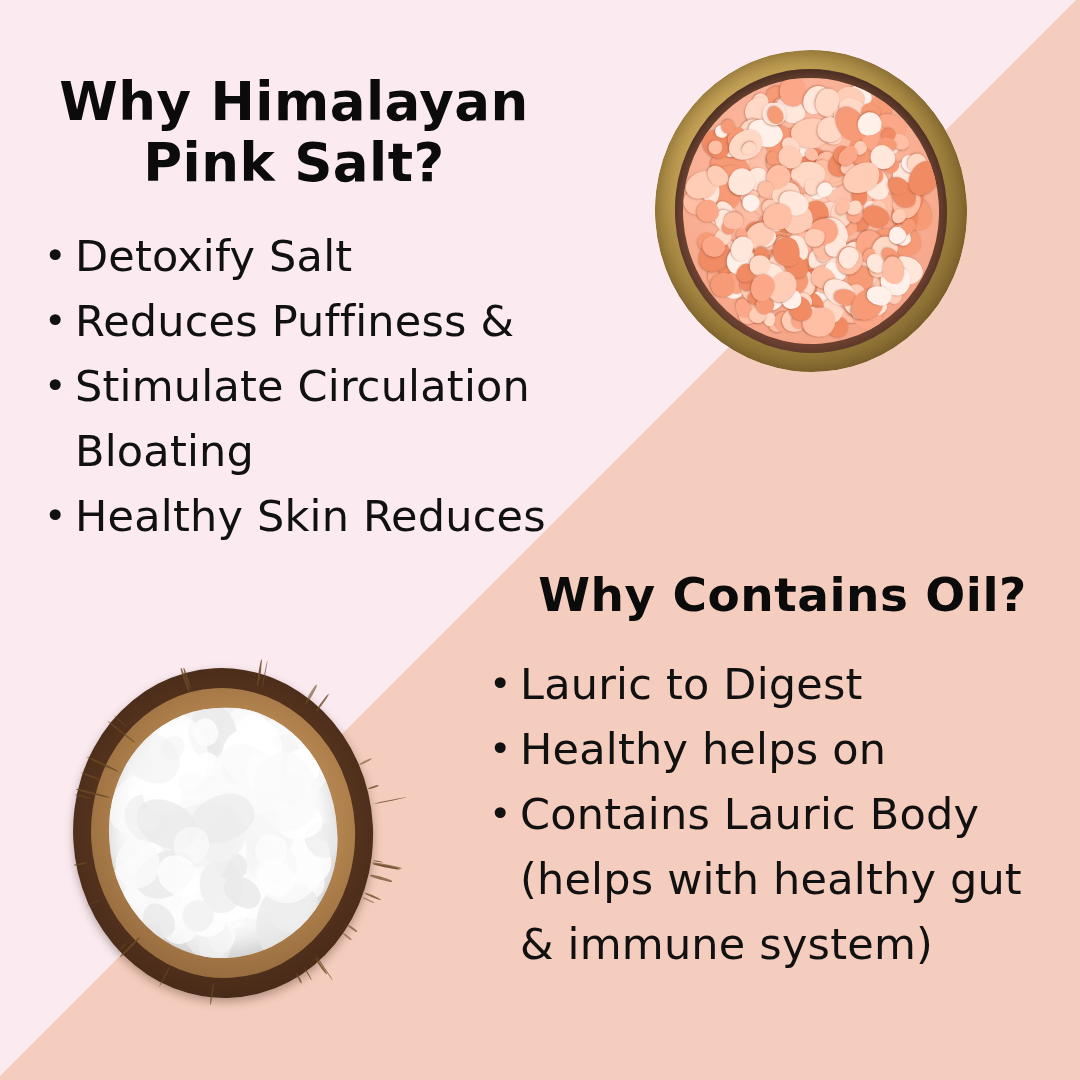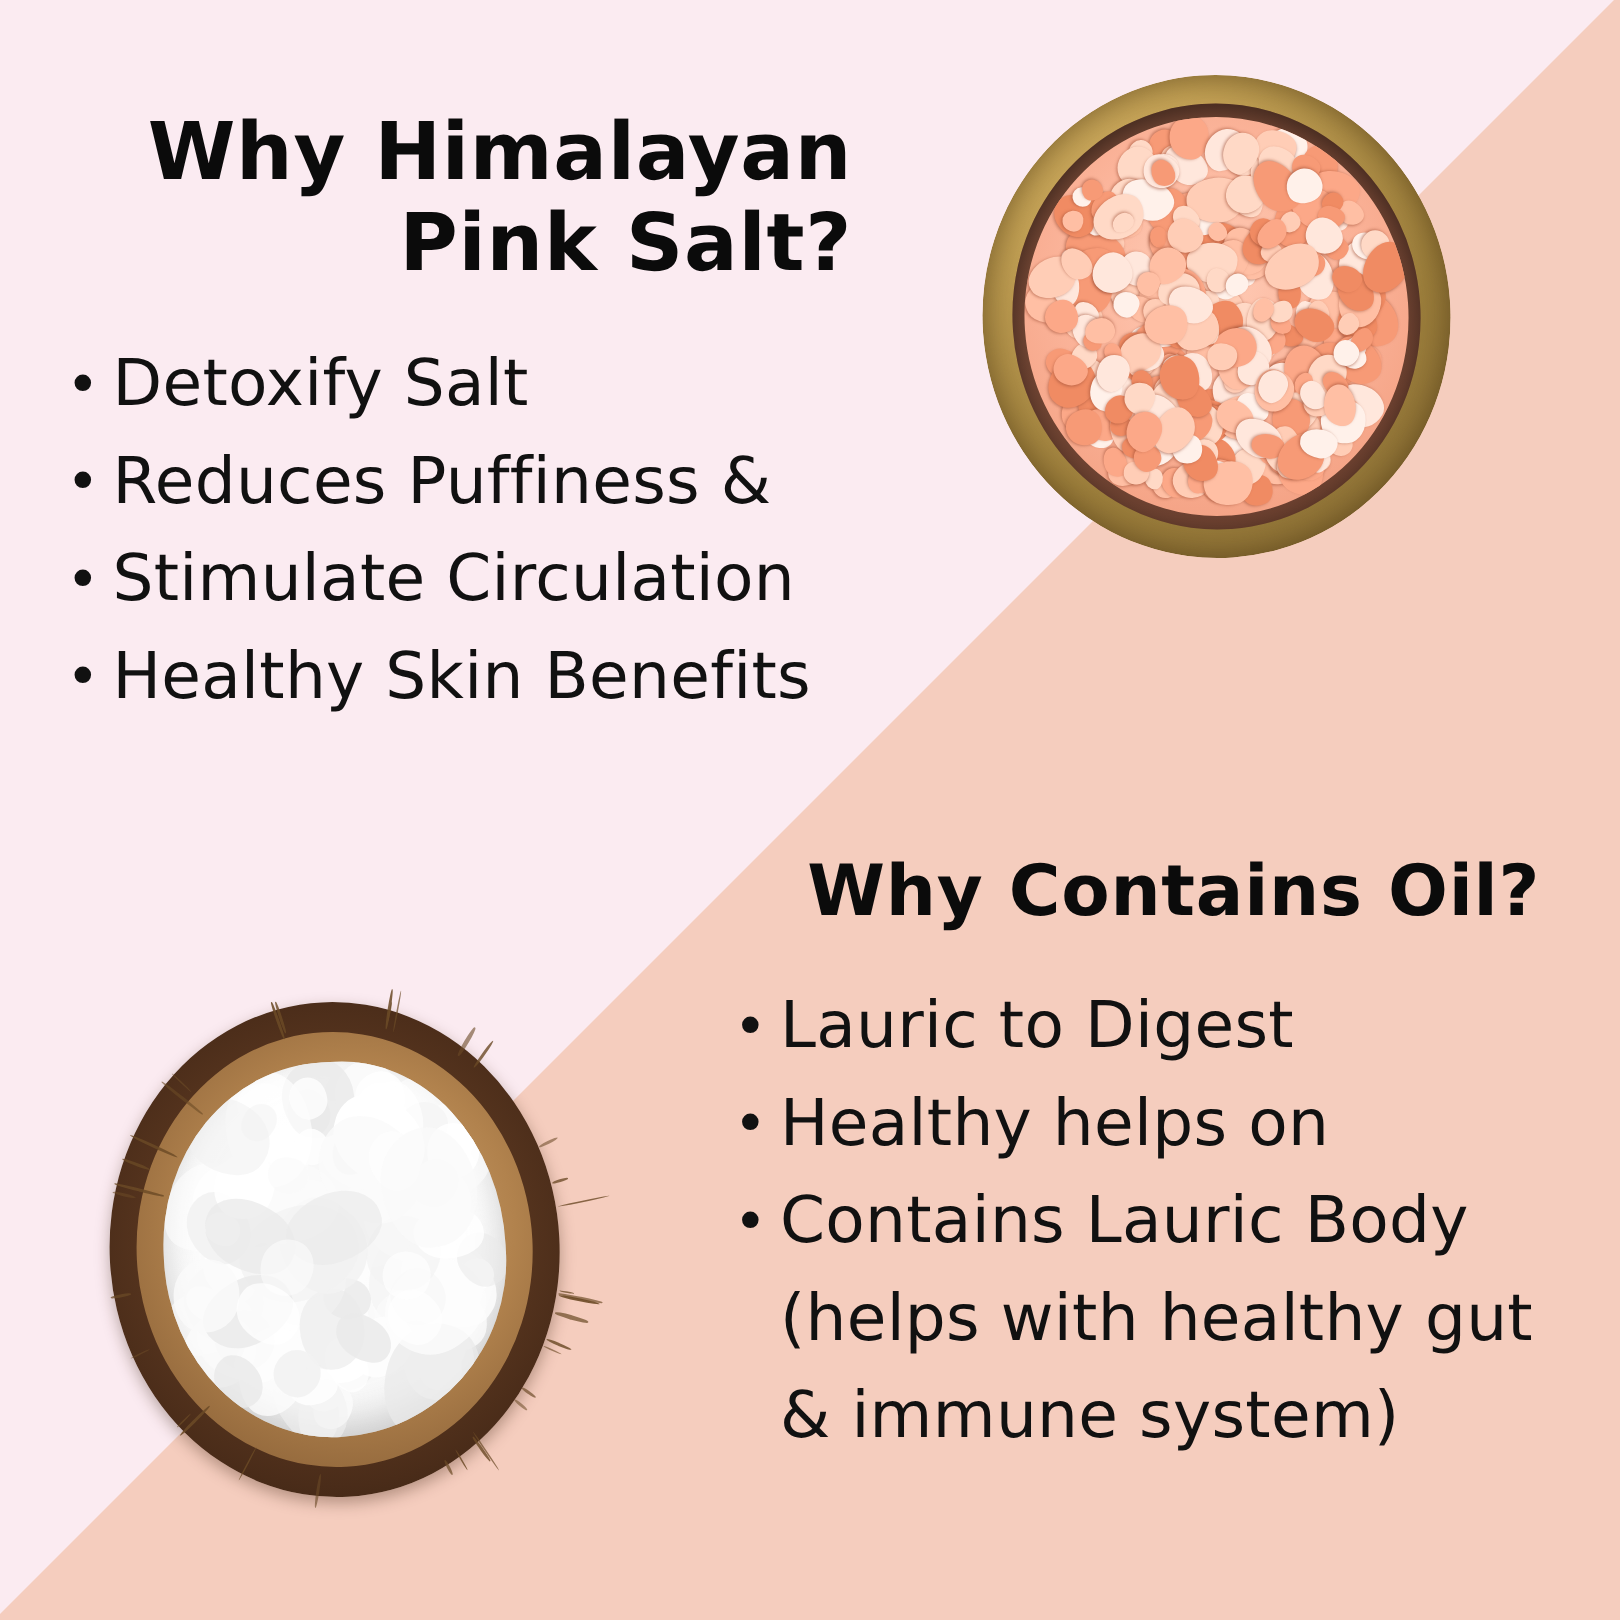--- a/index.html
+++ b/index.html
@@ -32,21 +32,20 @@
     font-weight:700;
     color:#0b0b0b;
     letter-spacing:.5px;
     line-height:1.15;
     text-align:center;
     white-space:pre-line;
   }
   #salt-title{
     left:20px; top:72px; width:548px;
     font-size:53px;
-    text-align:right;
   }
   #coconut-title{
     left:500px; top:568px; width:565px;
     font-size:47px;
     text-align:center;
   }
 
   .bullets{
     position:absolute;
     list-style:none;
@@ -481,21 +480,22 @@
     </div>
   </div>
 
   <div class="title" id="salt-title">Why Himalayan
 Pink Salt?</div>
 
   <ul class="bullets" id="salt-bullets">
     <li>Detoxify Salt</li>
     <li>Reduces Puffiness &amp;</li>
     <li>Stimulate Circulation</li>
-    <li>Healthy Skin Benefits</li>
+    <li class="nobullet">Bloating</li>
+    <li>Healthy Skin Reduces</li>
   </ul>
 
   <div id="coconut">
     <div class="coco-husk">
       <div class="coco-shell"></div>
       <div class="coco-flesh" id="coco-flesh">
           <i style="left: 59.946%; top: 44.2416%; width: 25.3373%; height: 27.6806%; background: rgb(242, 242, 242); opacity: 0.62; transform: rotate(31deg);"></i>
           <i style="left: -0.473397%; top: 59.4972%; width: 20.0528%; height: 16.7129%; background: rgb(255, 255, 255); opacity: 0.58; transform: rotate(1deg);"></i>
           <i style="left: 32.1205%; top: 48.7021%; width: 19.4698%; height: 24.2366%; background: rgb(234, 234, 234); opacity: 0.63; transform: rotate(97deg);"></i>
           <i style="left: 41.526%; top: 66.169%; width: 18.9779%; height: 21.2204%; background: rgb(234, 234, 234); opacity: 0.57; transform: rotate(168deg);"></i>

